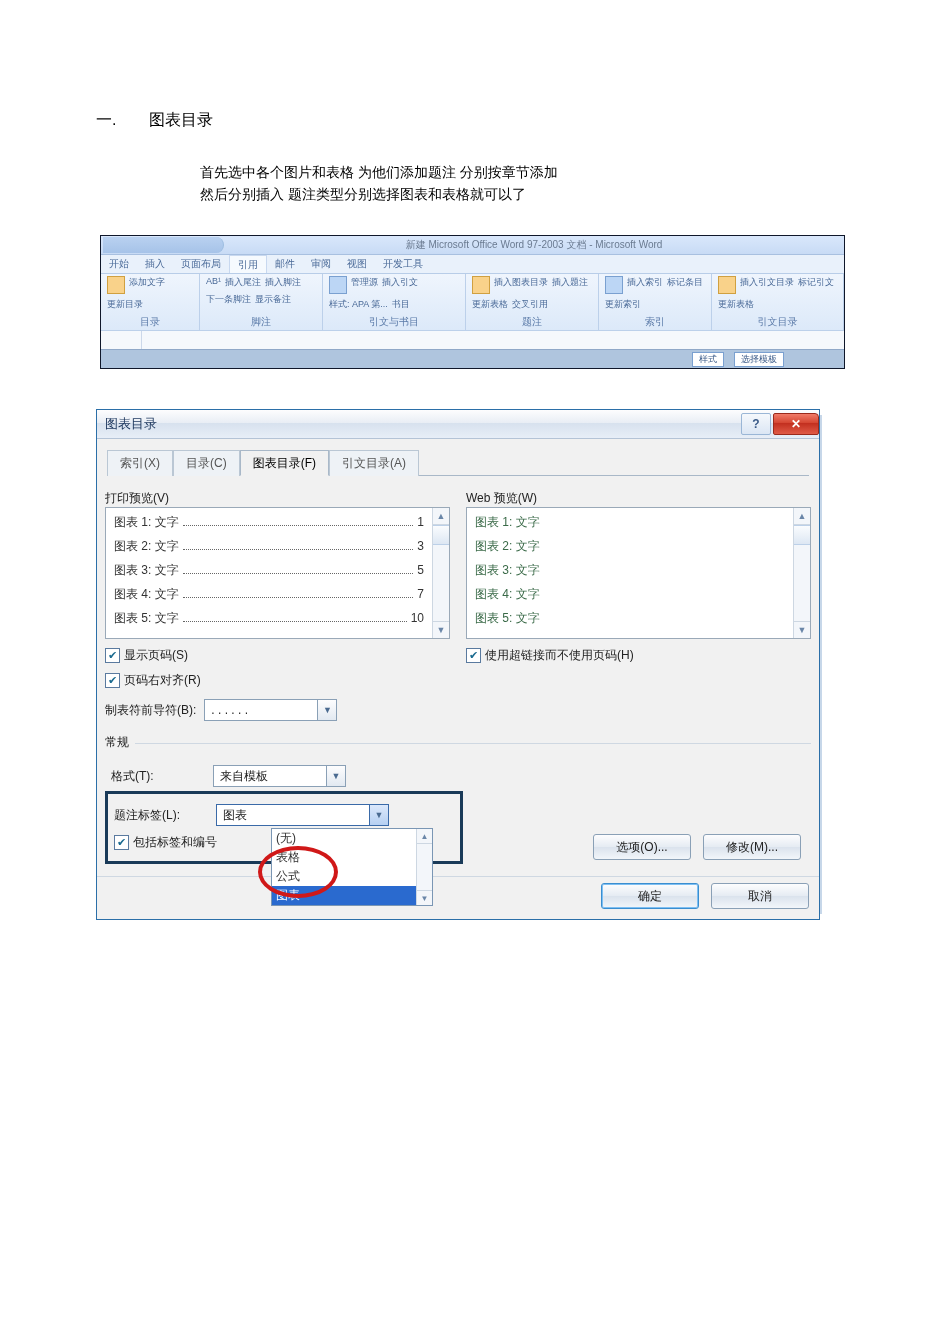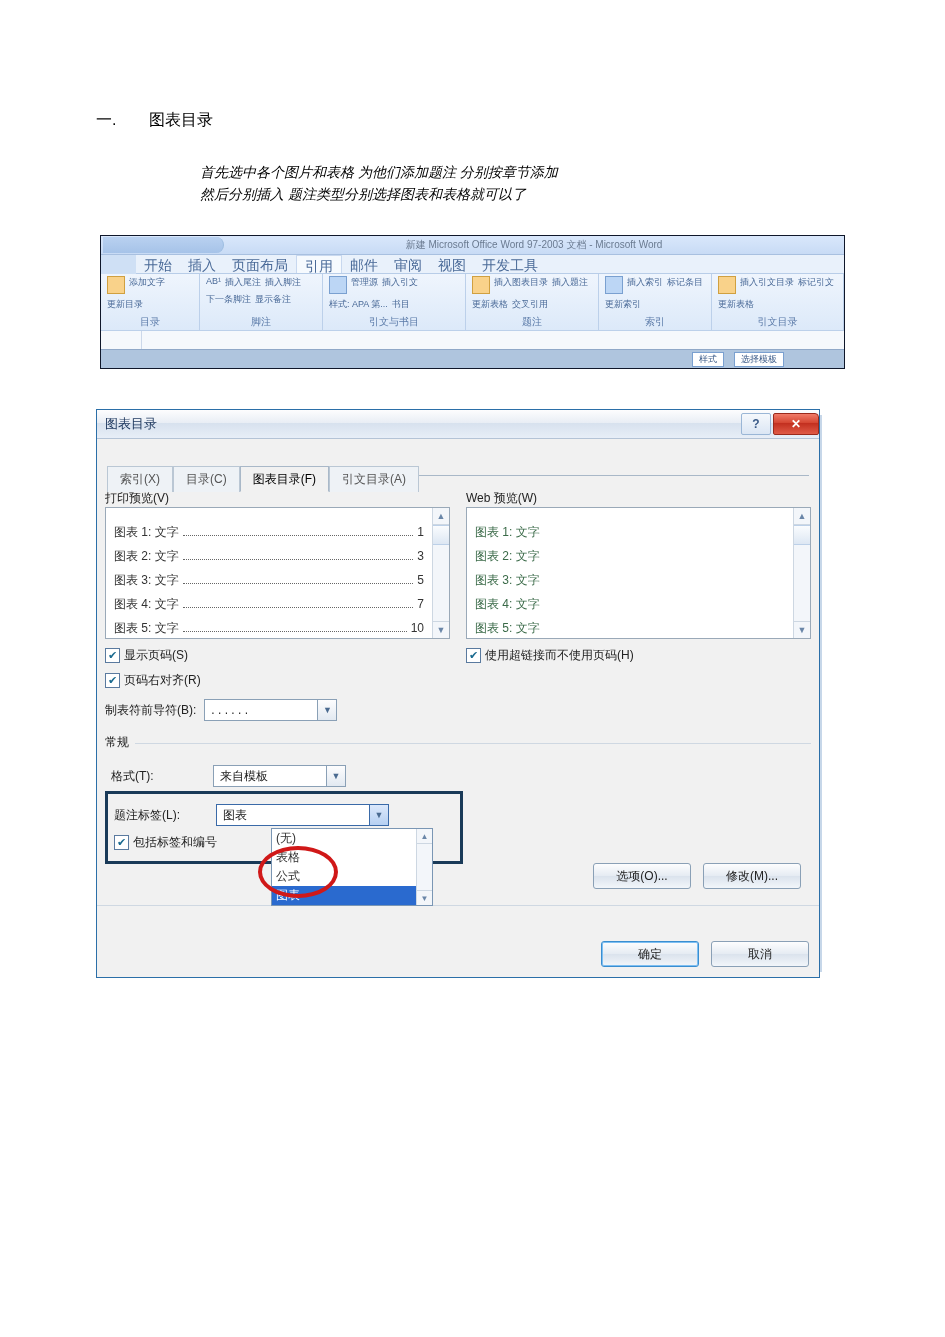--- a/index.html
+++ b/index.html
@@ -20,21 +20,20 @@
     font-size: 16px;
     margin-left: 96px;
     margin-bottom: 30px;
   }
   .heading .num { margin-right: 28px; }
   .bodytext {
     font-size: 14px;
     margin-left: 200px;
     line-height: 22px;
     margin-bottom: 30px;
-    font-style: italic;
   }
   
   .ribbon-wrap {
     margin: 0 100px 40px 100px;
     border: 1px solid #0f172a;
     font-size: 10px;
     color: #3a5a88;
     background: #cfe0f5;
   }
   .ribbon-title {
@@ -49,22 +48,21 @@
     background: linear-gradient(#b9d1f0,#a6c3e8);
     border-right:1px solid #9cbce0;
     margin-left:2px;
     border-radius: 0 10px 10px 0;
   }
   .ribbon-title .doc-title {
     flex:1;text-align:center;font-size:10px;color:#6a7a90;
   }
   .ribbon-tabs {
     display:flex;height:18px;background:#e9f1fb;border-bottom:1px solid #b8cde8;
-    font-size:14px;
-    margin-left:35px;
+    font-size:10px;
   }
   .ribbon-tabs span {
     padding: 2px 8px; color:#4a6a98;
   }
   .ribbon-tabs span.active {
     background:#f6fafe;border:1px solid #c8d8ef;border-bottom:none;
   }
   .ribbon-body {
     display:flex;background:linear-gradient(#eff5fd,#dce9f9);
     height: 56px;
@@ -131,35 +129,35 @@
   .dlg-body { background:#f1f1f1;padding:6px 8px 6px 8px; }
   .tabstrip {
     display:flex;position:relative;height:26px;
     border-bottom:1px solid #a9b8c8;
     margin: 4px 2px 14px 2px;
   }
   .tab {
     padding: 4px 12px;
     border:1px solid #bac7d4;border-bottom:none;
     background:#eef2f6;margin-right:0;
-    position:relative;top:17px;
+    position:relative;top:1px;
     color:#555;
   }
   .tab.active {
     background:#f1f1f1;border-color:#a9b8c8;
     border-bottom:1px solid #f1f1f1;color:#000;
   }
   .previews { display:flex;gap:16px; }
   .pv-col { flex:1; }
   .pv-col .pv-label { margin-bottom:0; }
   .pv-box {
     border:1px solid #9aa9b8;background:#fff;height:130px;
     display:flex;
   }
-  .pv-content { flex:1;padding:16px 8px;font-size:12px;overflow:hidden;}
+  .pv-content { flex:1;padding:6px 8px;font-size:12px;overflow:hidden;}
   .pv-content .row { display:flex;align-items:baseline;margin-bottom:7px;color:#3a6a48;}
   .pv-content.print .row { color:#333; }
   .pv-content .lead { white-space:nowrap; }
   .pv-content .dots {
     flex:1;border-bottom:1px dotted #666;margin:0 4px 2px 4px;height:0;
   }
   .pv-content .pg { white-space:nowrap; }
   .pv-scroll {
     width:16px;background:#f3f6fa;border-left:1px solid #cdd7e2;
     display:flex;flex-direction:column;
@@ -214,21 +212,20 @@
     pointer-events:none;
   }
   .dlg-buttons {
     display:flex;justify-content:flex-end;gap:12px;padding:6px 10px 10px 0;
   }
   .winbtn {
     min-width:72px;height:24px;border:1px solid #8aa0b6;border-radius:3px;
     background:linear-gradient(#fdfdfe,#e6ecf3 48%,#dbe3ed 52%,#f2f6fa);
     font-size:12px;display:flex;align-items:center;justify-content:center;
     padding:0 12px;
-    margin-top:29px;
   }
   .winbtn.default {
     border-color:#3a8ed0;box-shadow:0 0 0 1px #7ebff2 inset;
   }
 </style>
 </head>
 <body>
 
 <div class="page">
 

